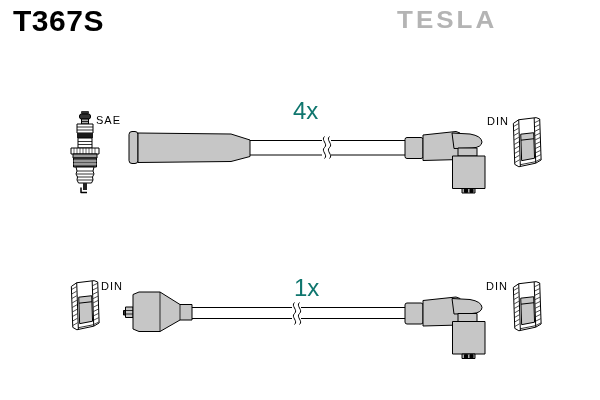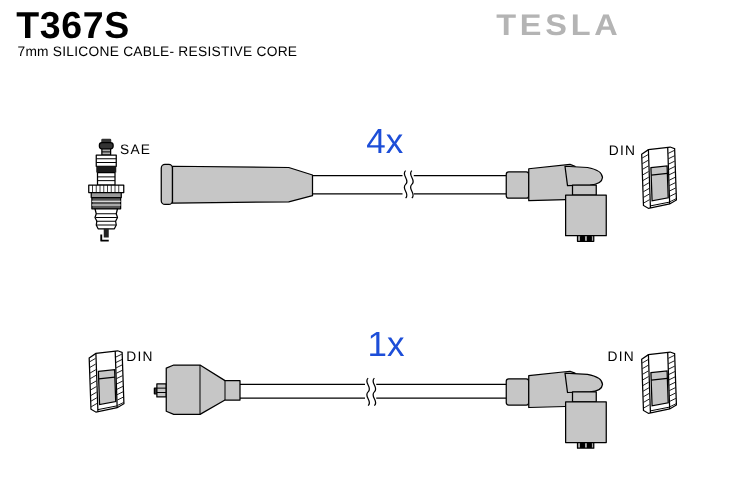--- a/index.html
+++ b/index.html
@@ -3,38 +3,37 @@
 <meta charset="utf-8">
 <style>
   html,body{margin:0;padding:0;background:#fff;}
   .page{position:relative;width:556px;height:400px;background:#fff;overflow:hidden;
         font-family:"Liberation Sans", sans-serif;color:#000;text-align:center;}
   .abs{position:absolute;}
   .part-number{left:13px;top:4px;font-size:30px;font-weight:bold;letter-spacing:0.5px;}
   .subtitle{left:14px;top:36px;font-size:11px;letter-spacing:0.2px;}
   .brand{left:397px;top:6px;font-size:26px;font-weight:900;color:#b4b4b4;
          letter-spacing:3px;transform:scaleY(0.92);transform-origin:left top;}
-  .qty{font-size:28px;color:#1d4ed8;}
+  .qty{font-size:24px;color:#0f766e;}
   .qty-top{left:293px;top:97px;}
-  .qty-bottom{left:294px;top:260px;}
+  .qty-bottom{left:294px;top:274px;}
   .term-label{font-size:11px;font-weight:normal;letter-spacing:1px;}
   .sae-label{left:96px;top:114px;}
   .din-top-right{left:487px;top:115px;}
   .din-bottom-left{left:101px;top:280px;}
   .din-bottom-right{left:486px;top:280px;}
   svg{position:absolute;left:0;top:0;}
   svg *{vector-effect:non-scaling-stroke;}
 </style>
 </head>
 <body>
 
 <div class="page">
 
   <div class="abs part-number">T367S</div>
-  <div class="abs subtitle">7mm SILICONE CABLE- RESISTIVE CORE</div>
   <div class="abs brand">TESLA</div>
 
   <svg width="600" height="400" viewBox="0 0 600 400">
     <defs>
 
       <g id="din-def">
         <path d="M3,6 L8.5,2.5 L26,1 L29.5,2.5 L29.5,43.5 L24,46.5 L7,49.5 L3,47 Z" fill="#ffffff" stroke="#000" stroke-width="1"></path>
         <line x1="8.5" y1="2.5" x2="8.5" y2="49.2" stroke="#000" stroke-width="1"></line>
         <line x1="24" y1="1.2" x2="24" y2="46.5" stroke="#000" stroke-width="1"></line>
         <path d="M10,17 L23,16 L23,41.5 L10,43.5 Z" fill="#c6c6c6" stroke="#000" stroke-width="1"></path>

